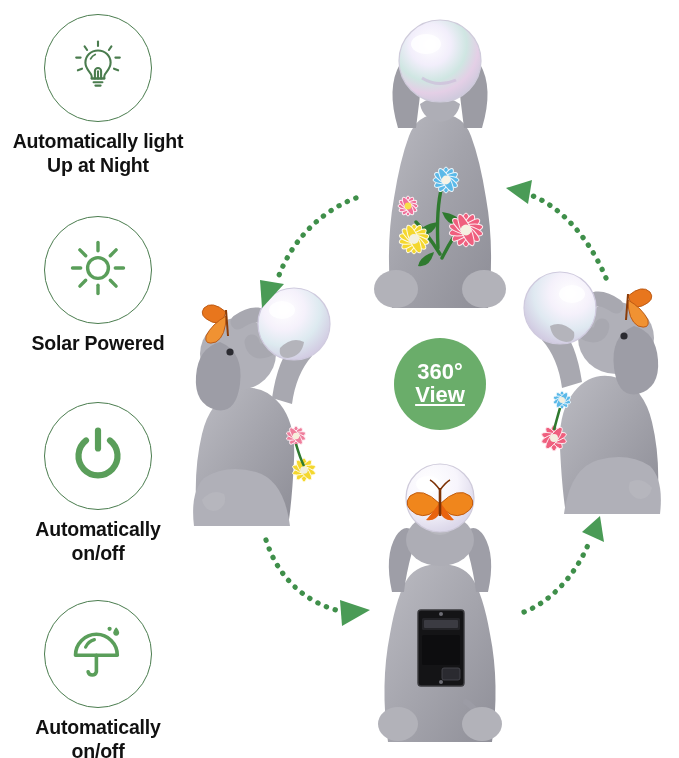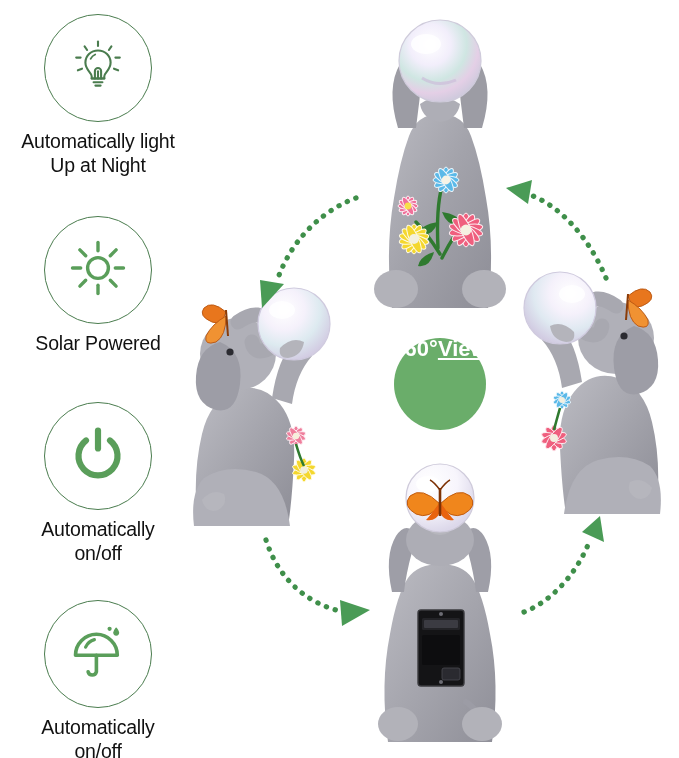--- a/index.html
+++ b/index.html
@@ -15,38 +15,38 @@
   .feature { position: absolute; left: 0; width: 196px; text-align: center; }
   .feature-icon-circle {
     width: 108px; height: 108px; margin: 0 auto;
     border-radius: 50%;
     border: 1.4px solid #4a7c4e;
     display: flex; align-items: center; justify-content: center;
   }
   .feature-label {
     margin-top: 8px;
     font-size: 19.5px;
-    font-weight: 400;
+    font-weight: 700;
     color: #111111;
     line-height: 1.22;
     letter-spacing: -0.2px;
     white-space: pre-line;
   }
   .f1 { top: 14px; }
   .f2 { top: 216px; }
   .f3 { top: 402px; }
   .f4 { top: 600px; }
 
   
   #badge {
     position: absolute; left: 394px; top: 338px;
     width: 92px; height: 92px; border-radius: 50%;
     background: #6aad6a;
-    display: flex; flex-direction: row;
-    justify-content: center;
+    display: flex; flex-direction: column;
+    align-items: center; justify-content: center;
     color: #ffffff; font-weight: 700; line-height: 1.04;
   }
   #badge .l1 { font-size: 22px; }
   #badge .l2 { font-size: 22px; text-decoration: underline; }
 
   
   .product { position: absolute; }
   .p-top    { left: 362px; top: 8px;   width: 156px; height: 300px; }
   .p-left   { left: 176px; top: 268px; width: 160px; height: 258px; }
   .p-right  { left: 522px; top: 252px; width: 156px; height: 262px; }

